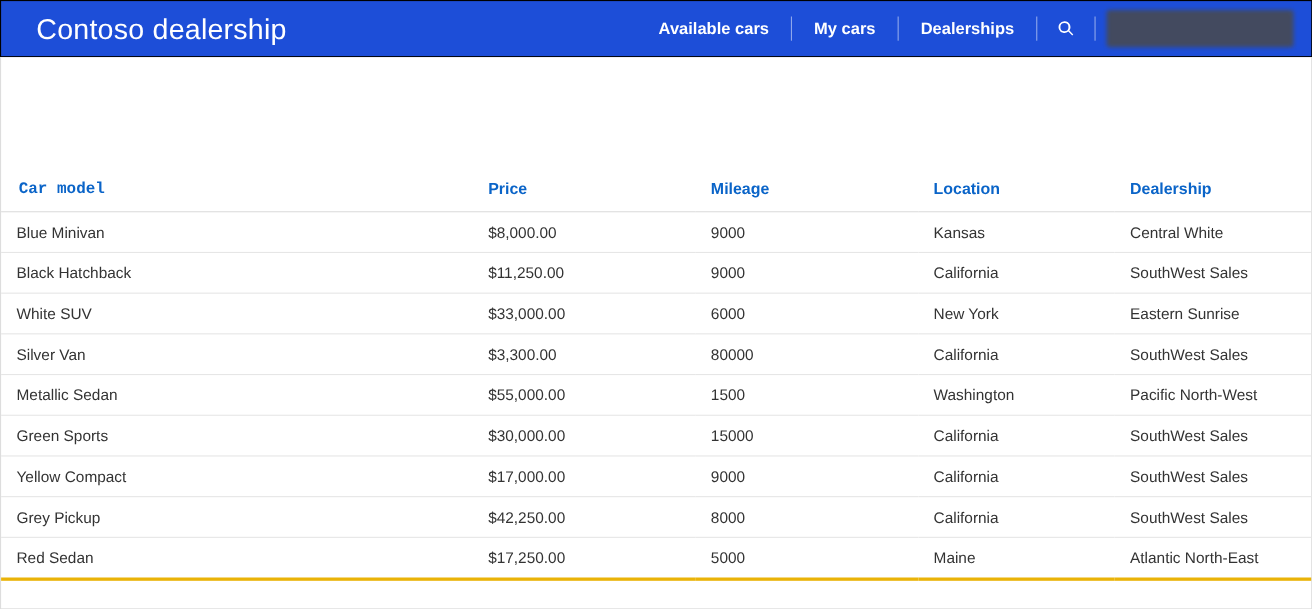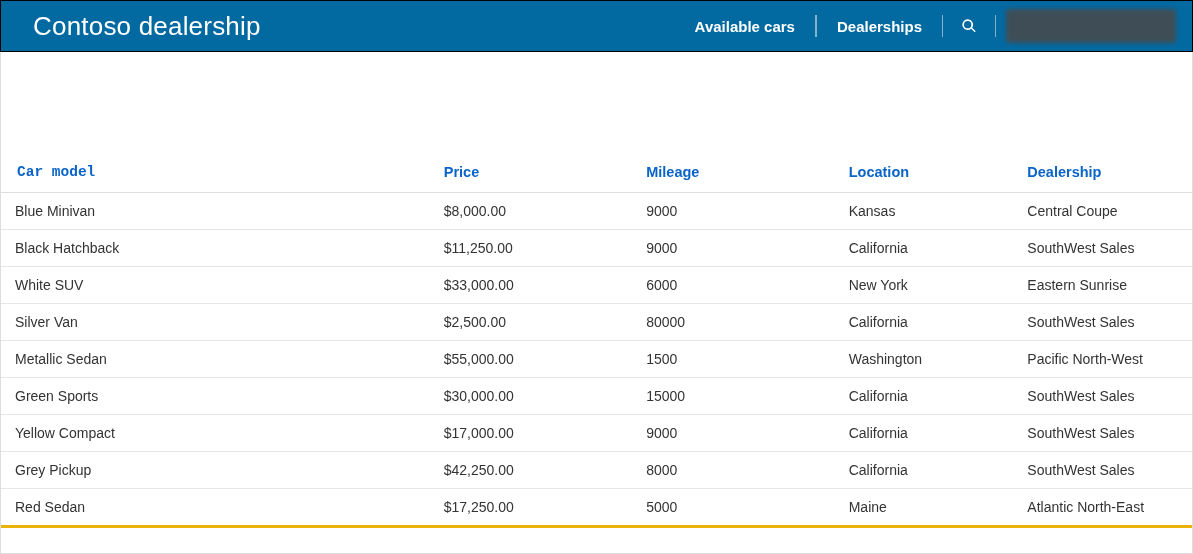--- a/index.html
+++ b/index.html
@@ -8,21 +8,21 @@
       box-sizing: border-box;
     }
     body {
       font-family: "Segoe UI", -apple-system, BlinkMacSystemFont, sans-serif;
       background: #fff;
       width: 1193px;
       height: 554px;
       overflow: hidden;
     }
     .header {
-      background: #0369a1;
+      background: #1d4ed8;
       color: #fff;
       height: 52px;
       display: flex;
       align-items: center;
       padding: 0 16px 0 32px;
       border: 1px solid #000;
     }
     .site-title {
       font-size: 26px;
       font-weight: 300;
@@ -123,20 +123,21 @@
     }
   </style>
 </head>
 <body>
 
 <div class="header">
   <div class="site-title">Contoso dealership</div>
   <div class="nav">
     <div class="nav-item">Available cars</div>
     <div class="nav-divider"></div>
+    <div class="nav-item">My cars</div>
     <div class="nav-divider"></div>
     <div class="nav-item">Dealerships</div>
     <div class="nav-divider"></div>
     <div class="search-icon-wrap">
       <svg class="search-svg" viewBox="0 0 24 24">
         <path d="M10 2a8 8 0 105.293 14.004l5.351 5.352 1.414-1.414-5.352-5.351A8 8 0 0010 2zm0 2.5a5.5 5.5 0 110 11 5.5 5.5 0 010-11z"></path>
       </svg>
     </div>
     <div class="nav-divider"></div>
     <div class="user-blur"></div>
@@ -161,39 +162,39 @@
         <th>Location</th>
         <th>Dealership</th>
       </tr>
     </thead>
     <tbody id="tbody">
     <tr>
           <td>Blue Minivan</td>
           <td>$8,000.00</td>
           <td>9000</td>
           <td>Kansas</td>
-          <td>Central Coupe</td>
+          <td>Central White</td>
         </tr>
         <tr>
           <td>Black Hatchback</td>
           <td>$11,250.00</td>
           <td>9000</td>
           <td>California</td>
           <td>SouthWest Sales</td>
         </tr>
         <tr>
           <td>White SUV</td>
           <td>$33,000.00</td>
           <td>6000</td>
           <td>New York</td>
           <td>Eastern Sunrise</td>
         </tr>
         <tr>
           <td>Silver Van</td>
-          <td>$2,500.00</td>
+          <td>$3,300.00</td>
           <td>80000</td>
           <td>California</td>
           <td>SouthWest Sales</td>
         </tr>
         <tr>
           <td>Metallic Sedan</td>
           <td>$55,000.00</td>
           <td>1500</td>
           <td>Washington</td>
           <td>Pacific North-West</td>

